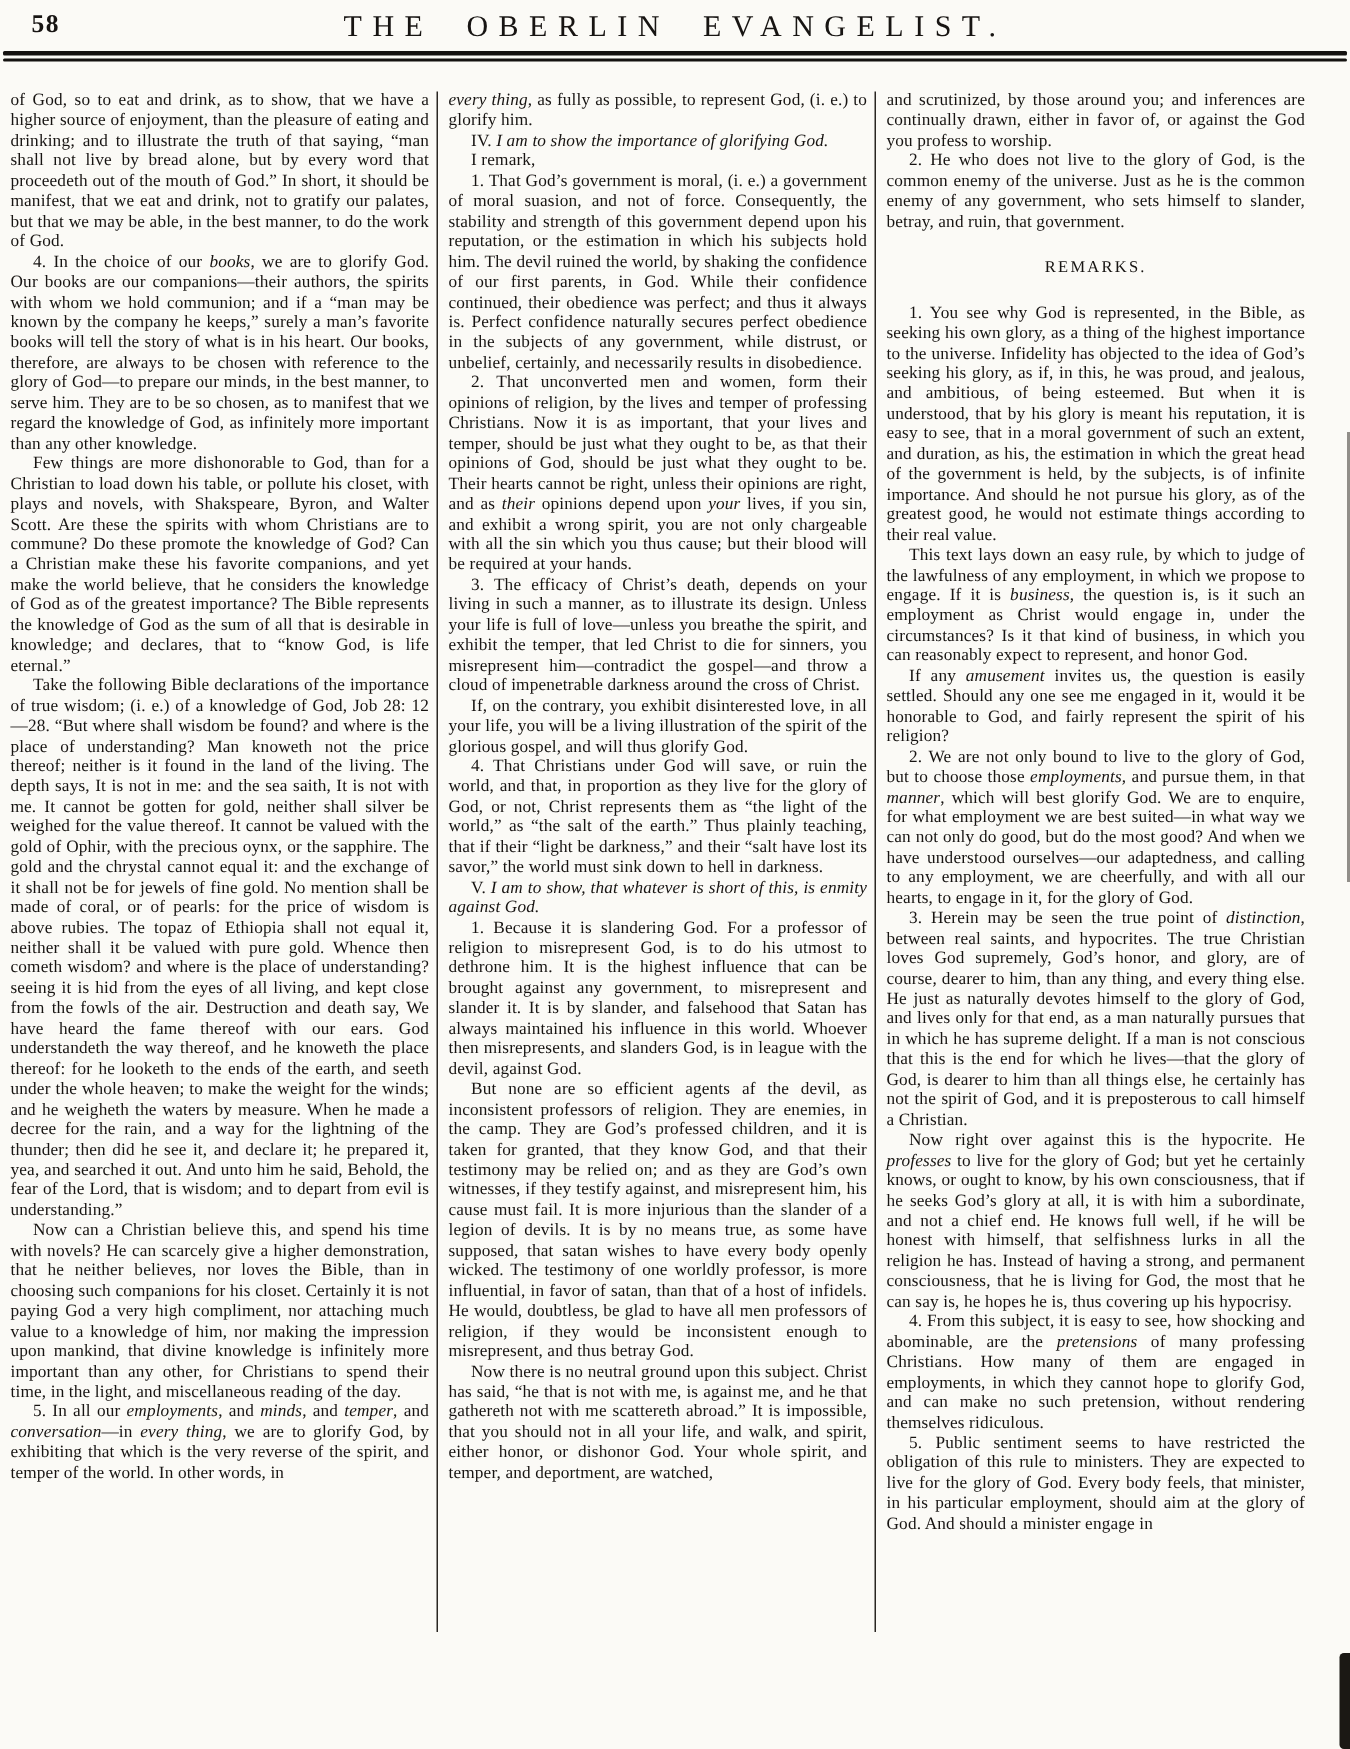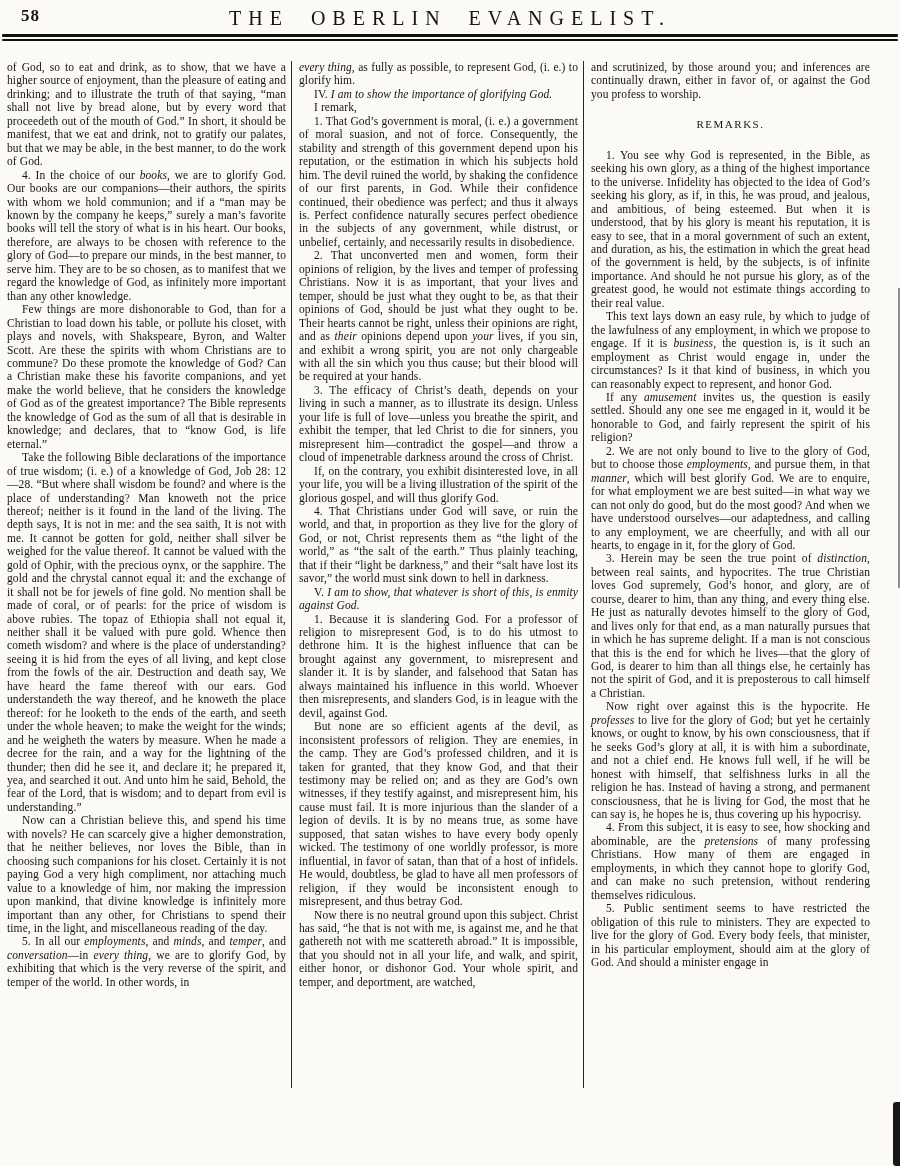--- a/index.html
+++ b/index.html
@@ -113,20 +113,21 @@
         <p class="para flow">If, on the contrary, you exhibit disinterested love, in all your life, you will be a living illustration of the spirit of the glorious gospel, and will thus glorify God.</p>
         <p class="para flow">4. That Christians under God will save, or ruin the world, and that, in proportion as they live for the glory of God, or not, Christ represents them as “the light of the world,” as “the salt of the earth.” Thus plainly teaching, that if their “light be darkness,” and their “salt have lost its savor,” the world must sink down to hell in darkness.</p>
         <p class="para flow">V. <i>I am to show, that whatever is short of this, is enmity against God.</i></p>
         <p class="para flow">1. Because it is slandering God. For a professor of religion to misrepresent God, is to do his utmost to dethrone him. It is the highest influence that can be brought against any government, to misrepresent and slander it. It is by slander, and falsehood that Satan has always maintained his influence in this world. Whoever then misrepresents, and slanders God, is in league with the devil, against God.</p>
         <p class="para flow">But none are so efficient agents af the devil, as inconsistent professors of religion. They are enemies, in the camp. They are God’s professed children, and it is taken for granted, that they know God, and that their testimony may be relied on; and as they are God’s own witnesses, if they testify against, and misrepresent him, his cause must fail. It is more injurious than the slander of a legion of devils. It is by no means true, as some have supposed, that satan wishes to have every body openly wicked. The testimony of one worldly professor, is more influential, in favor of satan, than that of a host of infidels. He would, doubtless, be glad to have all men professors of religion, if they would be inconsistent enough to misrepresent, and thus betray God.</p>
         <p class="para flow">Now there is no neutral ground upon this subject. Christ has said, “he that is not with me, is against me, and he that gathereth not with me scattereth abroad.” It is impossible, that you should not in all your life, and walk, and spirit, either honor, or dishonor God. Your whole spirit, and temper, and deportment, are watched,</p>
       </section>
     <div class="colrule"></div>
     <section class="col">
         <p class="para cont">and scrutinized, by those around you; and inferences are continually drawn, either in favor of, or against the God you profess to worship.</p>
+        <p class="para flow">2. He who does not live to the glory of God, is the common enemy of the universe. Just as he is the common enemy of any government, who sets himself to slander, betray, and ruin, that government.</p>
         <p class="para center">REMARKS.</p>
         <p class="para flow">1. You see why God is represented, in the Bible, as seeking his own glory, as a thing of the highest importance to the universe. Infidelity has objected to the idea of God’s seeking his glory, as if, in this, he was proud, and jealous, and ambitious, of being esteemed. But when it is understood, that by his glory is meant his reputation, it is easy to see, that in a moral government of such an extent, and duration, as his, the estimation in which the great head of the government is held, by the subjects, is of infinite importance. And should he not pursue his glory, as of the greatest good, he would not estimate things according to their real value.</p>
         <p class="para flow">This text lays down an easy rule, by which to judge of the lawfulness of any employment, in which we propose to engage. If it is <i>business</i>, the question is, is it such an employment as Christ would engage in, under the circumstances? Is it that kind of business, in which you can reasonably expect to represent, and honor God.</p>
         <p class="para flow">If any <i>amusement</i> invites us, the question is easily settled. Should any one see me engaged in it, would it be honorable to God, and fairly represent the spirit of his religion?</p>
         <p class="para flow">2. We are not only bound to live to the glory of God, but to choose those <i>employments</i>, and pursue them, in that <i>manner</i>, which will best glorify God. We are to enquire, for what employment we are best suited—in what way we can not only do good, but do the most good? And when we have understood ourselves—our adaptedness, and calling to any employment, we are cheerfully, and with all our hearts, to engage in it, for the glory of God.</p>
         <p class="para flow">3. Herein may be seen the true point of <i>distinction</i>, between real saints, and hypocrites. The true Christian loves God supremely, God’s honor, and glory, are of course, dearer to him, than any thing, and every thing else. He just as naturally devotes himself to the glory of God, and lives only for that end, as a man naturally pursues that in which he has supreme delight. If a man is not conscious that this is the end for which he lives—that the glory of God, is dearer to him than all things else, he certainly has not the spirit of God, and it is preposterous to call himself a Christian.</p>
         <p class="para flow">Now right over against this is the hypocrite. He <i>professes</i> to live for the glory of God; but yet he certainly knows, or ought to know, by his own consciousness, that if he seeks God’s glory at all, it is with him a subordinate, and not a chief end. He knows full well, if he will be honest with himself, that selfishness lurks in all the religion he has. Instead of having a strong, and permanent consciousness, that he is living for God, the most that he can say is, he hopes he is, thus covering up his hypocrisy.</p>
         <p class="para flow">4. From this subject, it is easy to see, how shocking and abominable, are the <i>pretensions</i> of many professing Christians. How many of them are engaged in employments, in which they cannot hope to glorify God, and can make no such pretension, without rendering themselves ridiculous.</p>
         <p class="para flow">5. Public sentiment seems to have restricted the obligation of this rule to ministers. They are expected to live for the glory of God. Every body feels, that minister, in his particular employment, should aim at the glory of God. And should a minister engage in</p>
       </section>

